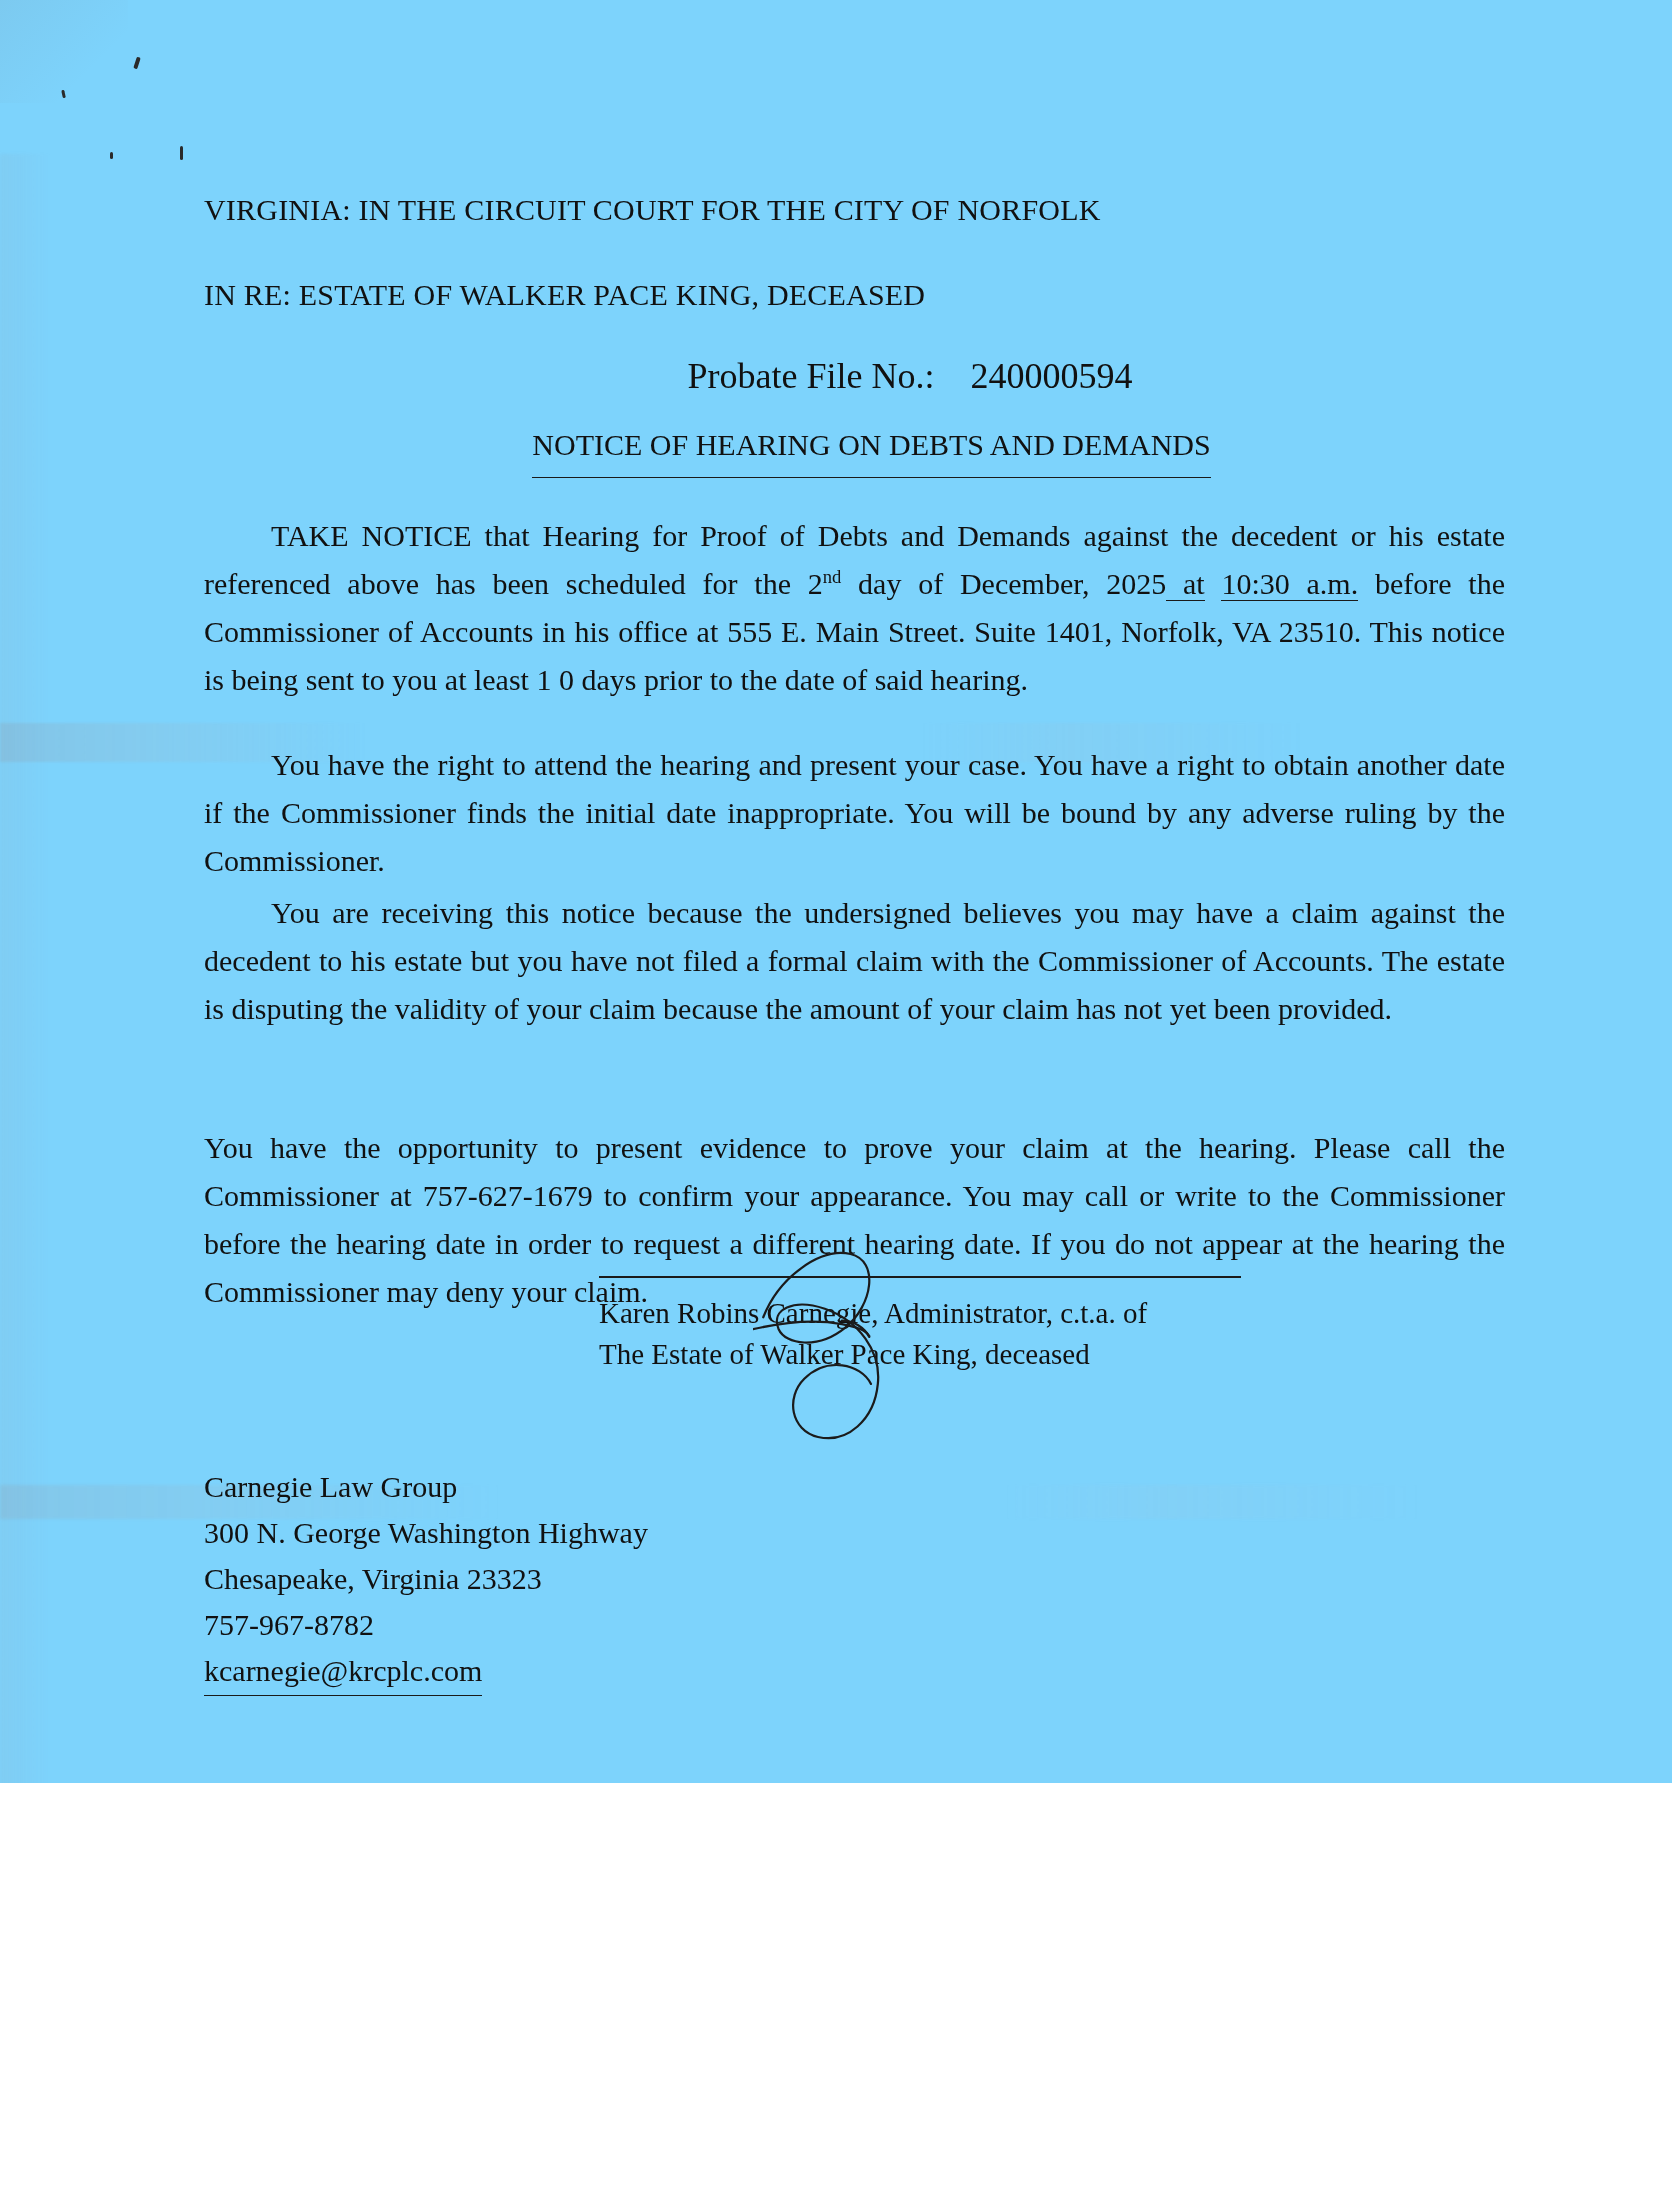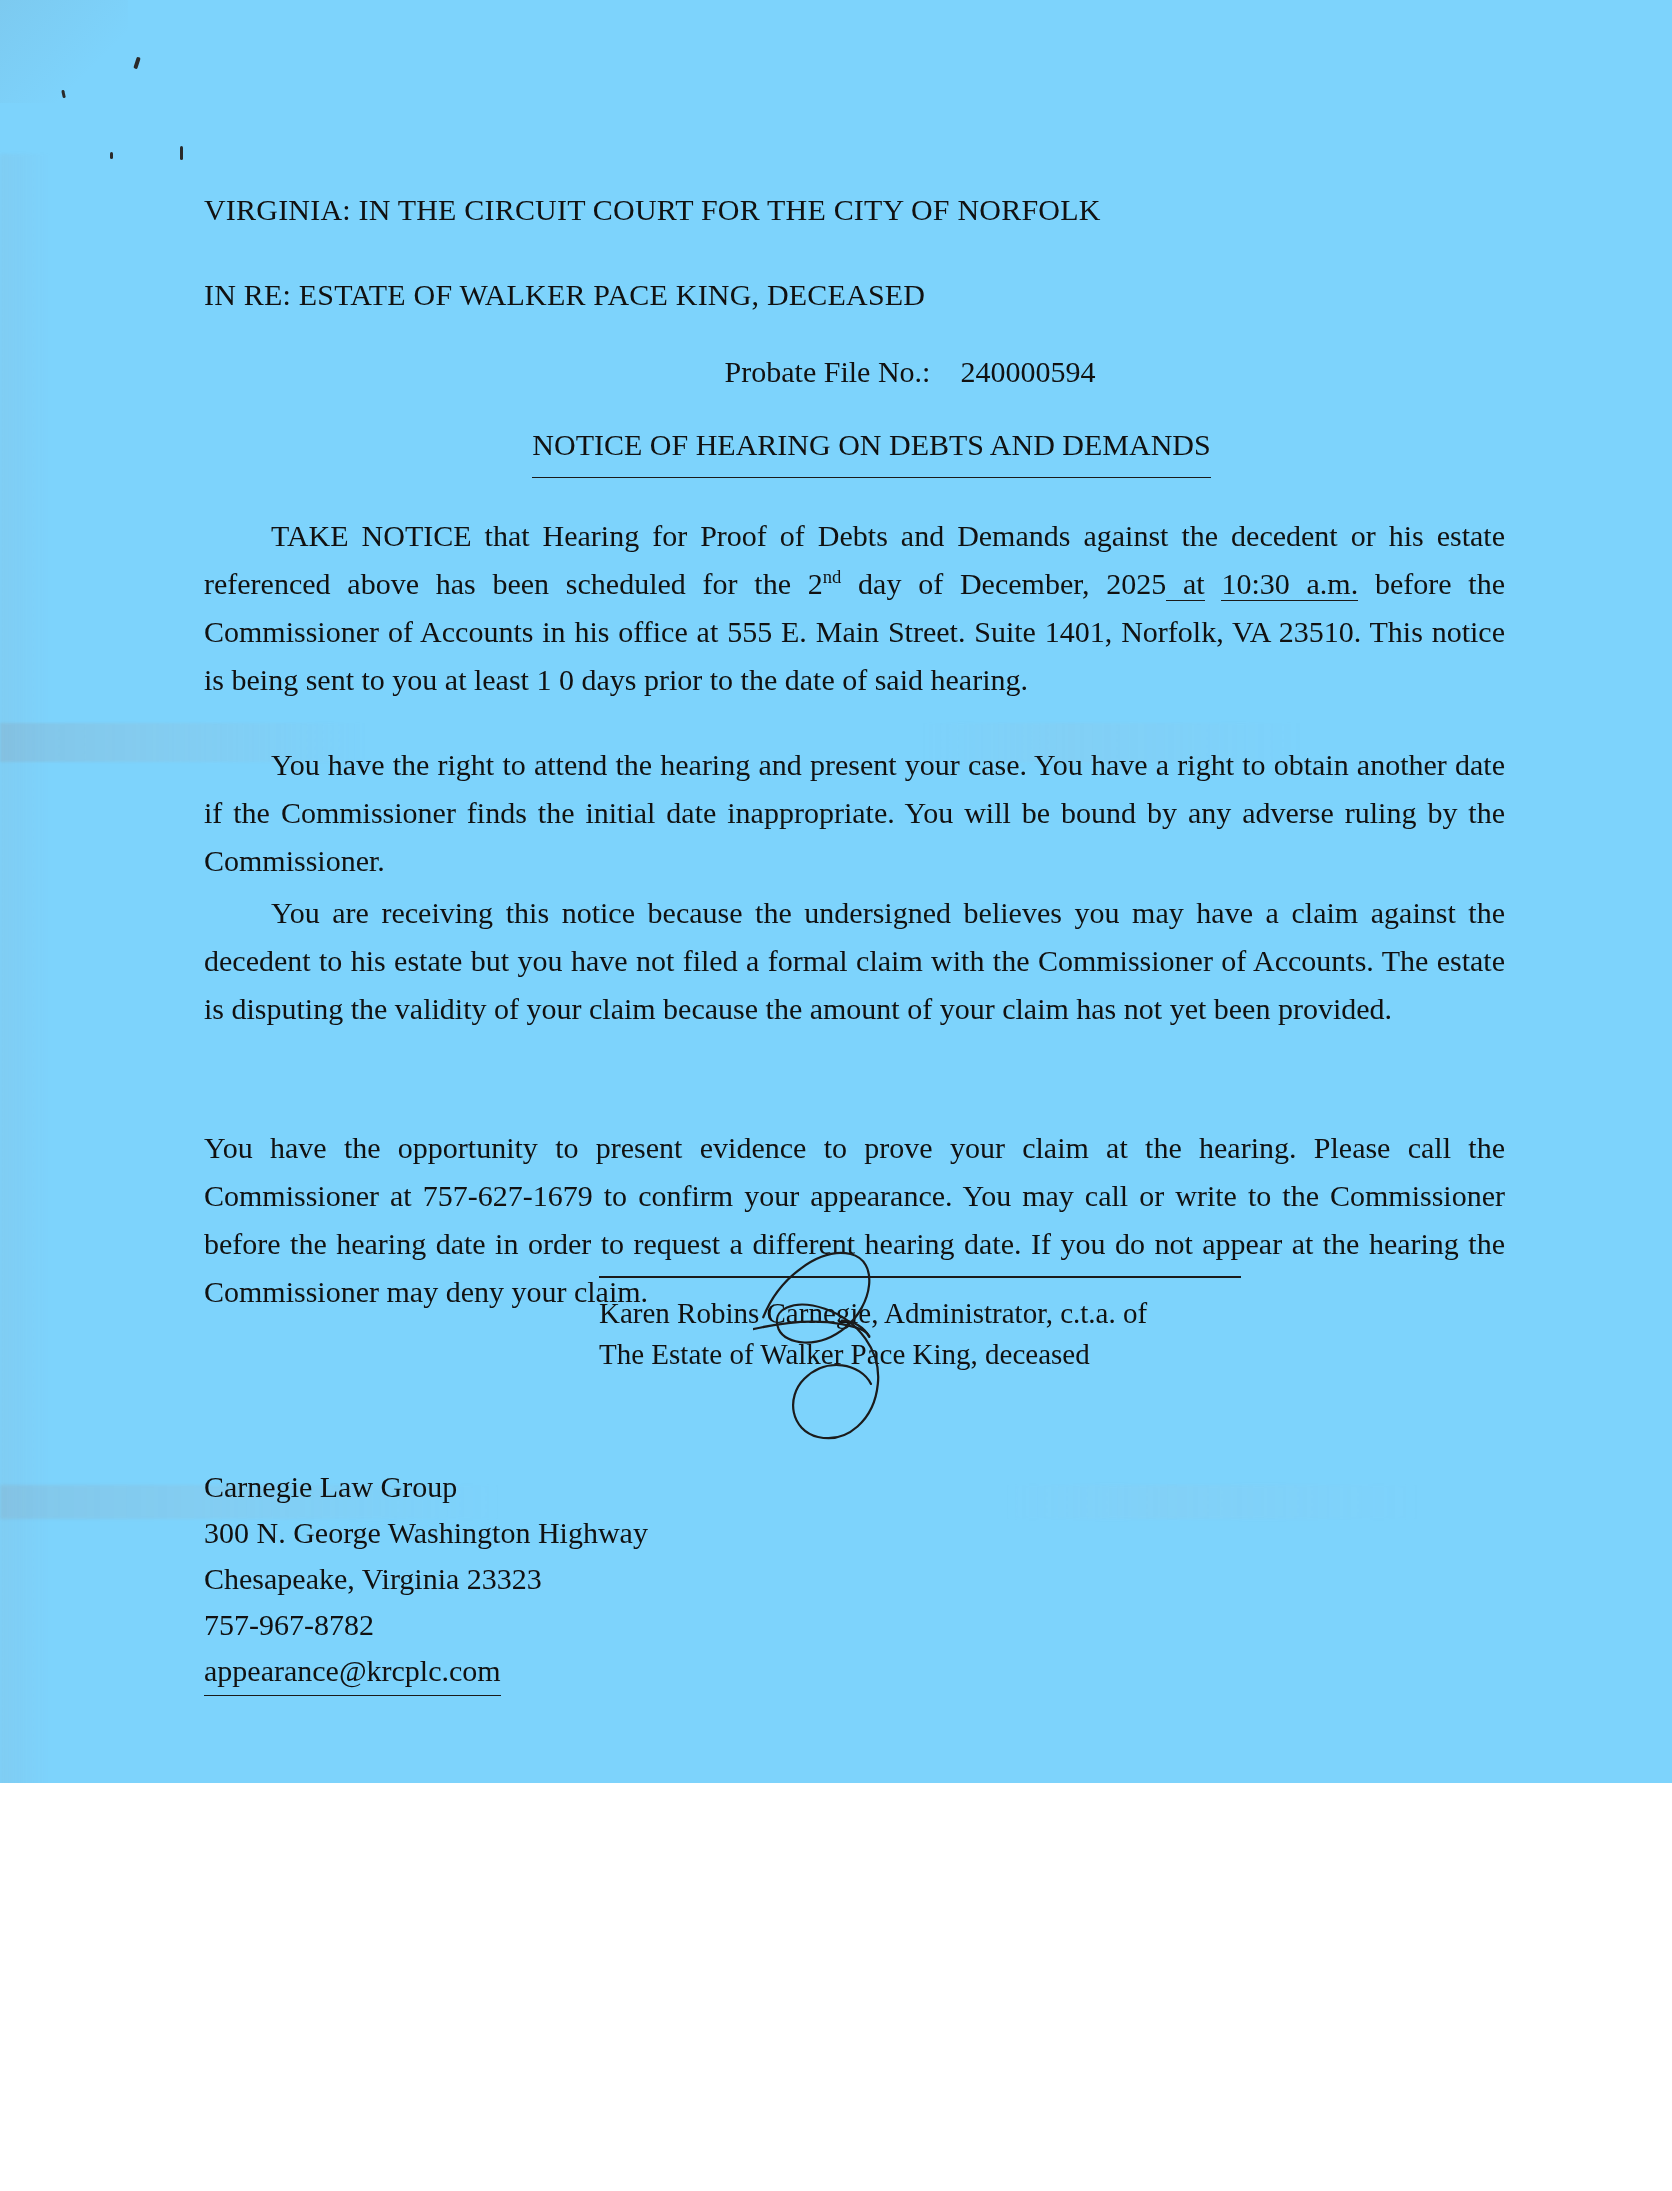--- a/index.html
+++ b/index.html
@@ -95,21 +95,21 @@
 
   .caption-court { position: absolute; top: 193px; left: 0; }
   .caption-inre  { position: absolute; top: 278px; left: 0; }
 
   .file-no {
     position: absolute;
     top: 355px;
     left: 0;
     width: 1301px;
     text-align: center;
-    font-size: 30px;
+    font-size: 36px;
     padding-left: 111px;
     box-sizing: border-box;
   }
 
   .notice-title {
     position: absolute;
     top: 428px;
     left: 0;
     width: 1301px;
     text-align: center;
@@ -236,21 +236,21 @@
 
     <div class="para indent para-3">You are receiving this notice because the undersigned believes you may have a claim against the decedent to his estate but you have not filed a formal claim with the Commissioner of Accounts.  The estate is disputing the validity of your claim  because the amount of your claim has not yet been provided.</div>
 
     <div class="para para-4">You have the opportunity to present evidence to prove your claim at the hearing.  Please call the Commissioner at 757-627-1679 to confirm your appearance.  You may call or write to the Commissioner before the hearing date in order to request a different hearing date.  If you do not appear at the hearing the Commissioner may deny your claim.</div>
 
     <div class="contact">
       <div>Carnegie Law Group</div>
       <div>300 N. George Washington Highway</div>
       <div>Chesapeake, Virginia 23323</div>
       <div>757-967-8782</div>
-      <div><span class="email">appearance@krcplc.com</span></div>
+      <div><span class="email">kcarnegie@krcplc.com</span></div>
     </div>
 
     <div class="footer">
       <span>Page</span>
       <b>1</b>
       <span>of</span>
       <b>2</b>
     </div>
 
   </div>

